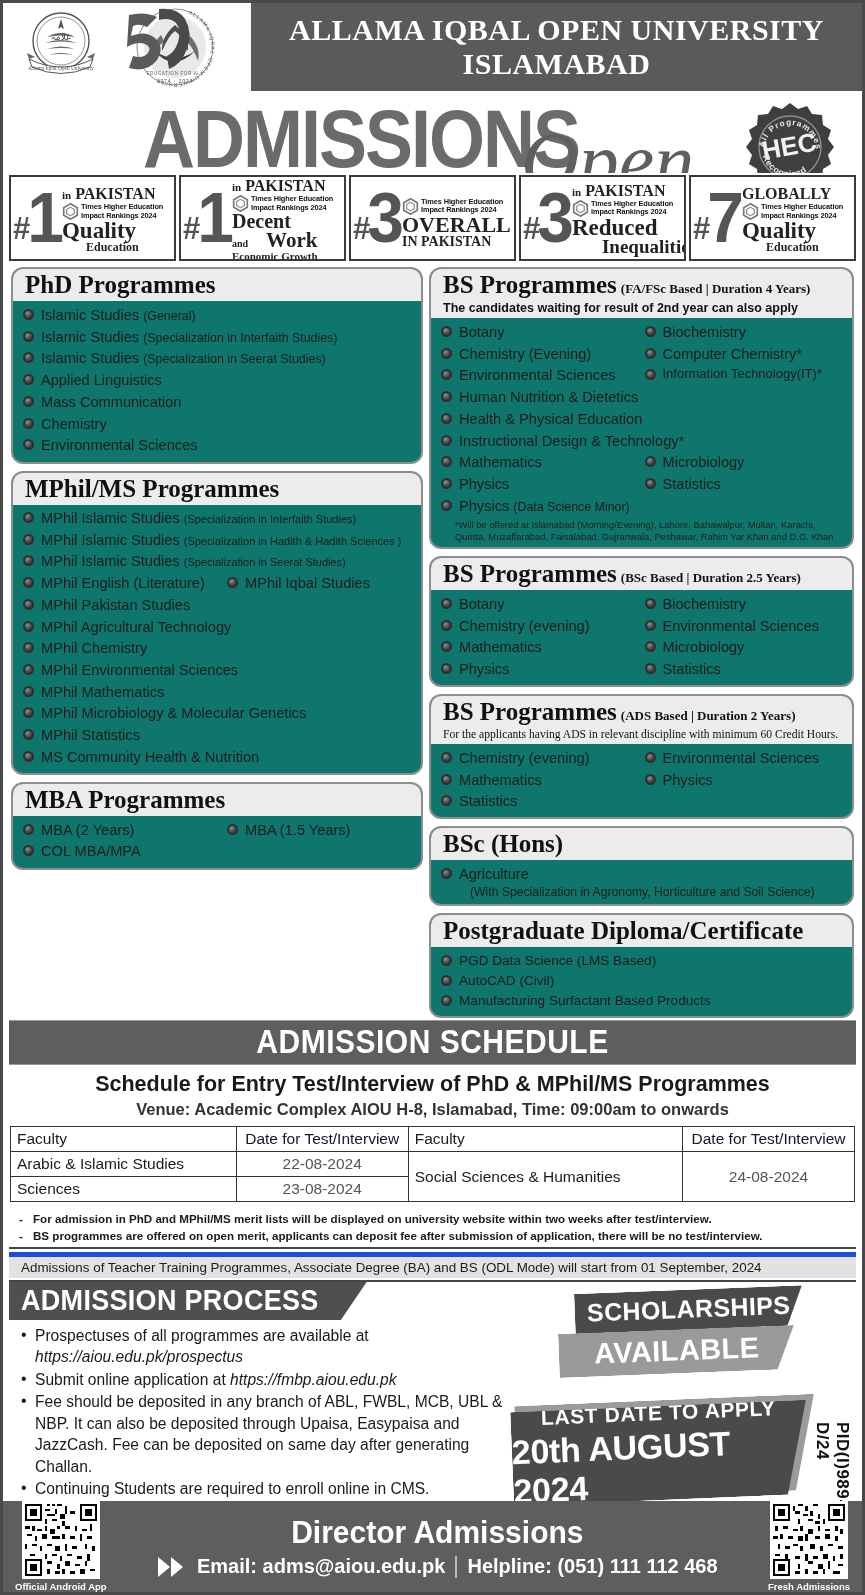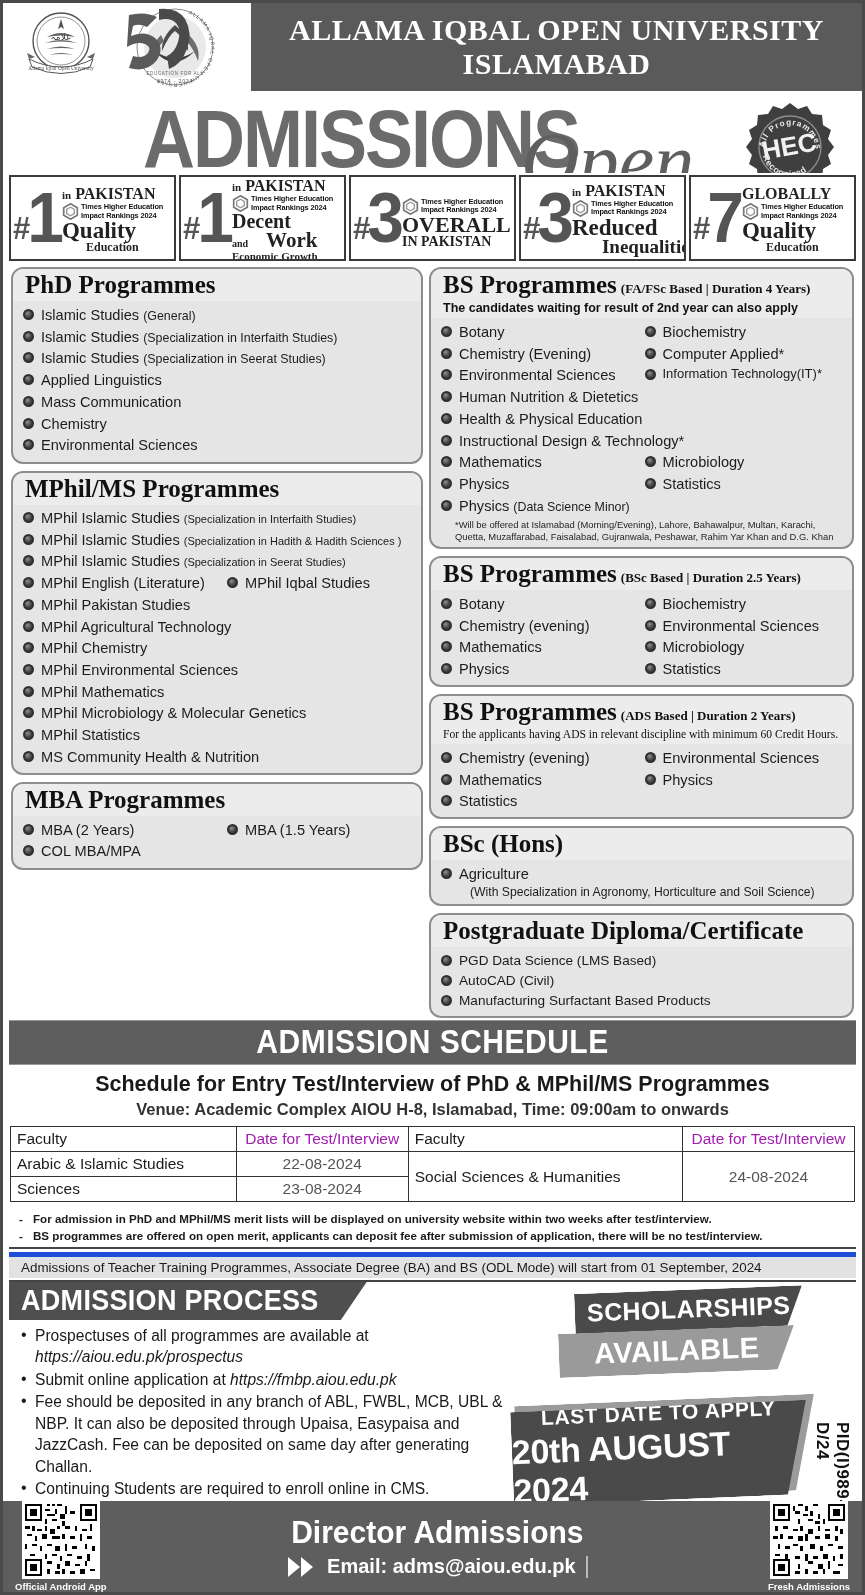--- a/index.html
+++ b/index.html
@@ -97,21 +97,21 @@
   .ov-1 { font-size:22px; font-family:"Liberation Serif",serif; font-weight:bold; line-height:0.95;}
   .ov-2 { font-size:14px; font-family:"Liberation Serif",serif; font-weight:bold; line-height:1;}
 
   
   .main { display:flex; gap:6px; padding: 2px 8px 2px 8px; flex:0 0 670px; }
   .col { display:flex; flex-direction:column; gap:7px; }
   .col-left { width: 412px; }
   .col-right { flex:1; }
 
   .card {
-    border:2px solid #8d8d8d; border-radius:12px; background:#e5e5e5;
+    border:2px solid #8d8d8d; border-radius:12px; background:#0f766e;
     overflow:hidden;
   }
   .card-head {
     background:#ececec; padding: 2px 10px 2px 12px;
     font-family:"Liberation Serif", serif; font-weight:bold; color:#111;
     display:flex; align-items:baseline; flex-wrap:wrap;
   }
   .card-head .h-main { font-size: 25px; letter-spacing:0px; }
   .card-head .h-sub { font-size: 13px; font-family:"Liberation Serif",serif; font-weight:bold; margin-left:4px; }
   .card-subnote {
@@ -157,21 +157,21 @@
 
   table.sched {
     width: calc(100% - 14px); margin: 7px 7px 0 7px;
     border-collapse: collapse; font-size: 15.5px;
   }
   table.sched td {
     border:1.5px solid #333; padding: 3px 6px; color:#1a1a1a;
   }
   table.sched td.hdr { font-size:15.5px; }
   table.sched td.date { text-align:center; color:#555; width: 172px; }
-  table.sched td.date.hdr { color:#a21caf; }
+  table.sched td.date.hdr { color:#0f172a; }
 
   .notes { padding: 4px 10px 2px 10px; border-bottom:2px solid #444; margin:4px 6px 0 6px;}
   .notes div { font-size: 11.6px; font-weight:bold; color:#1a1a1a; line-height:1.5; display:flex; gap:6px;}
   .dash { flex:0 0 8px; }
 
   .teacher-band {
     background:#e2e2e2; margin: 3px 6px 0 6px; padding: 3px 12px;
     font-size: 13.4px; color:#1a1a1a; border-top:5px solid #1d4ed8;
   }
 
@@ -596,21 +596,21 @@
             <li>
                 <span class="bullet"></span>
                 <span class="pname">Biochemistry</span>
               </li>
             <li>
                 <span class="bullet"></span>
                 <span class="pname">Chemistry (Evening)</span>
               </li>
             <li>
                 <span class="bullet"></span>
-                <span class="pname">Computer Applied*</span>
+                <span class="pname">Computer Chemistry*</span>
               </li>
             <li>
                 <span class="bullet"></span>
                 <span class="pname">Environmental Sciences</span>
               </li>
             <li>
                 <span class="bullet"></span>
                 <span class="pname" style="font-size:13px;">Information Technology(IT)*</span>
               </li>
             <li class="span2">
@@ -924,20 +924,21 @@
       <span class="fc1">Director Admissions</span>
       <span class="fc2">
         <span class="arrows">
           <svg width="30" height="24" viewBox="0 0 30 24">
               <polygon points="1,2 13,12 1,22" fill="#fff"></polygon>
               <polygon points="14,2 26,12 14,22" fill="#fff"></polygon>
             </svg>
         </span>
         <span>Email: adms@aiou.edu.pk</span>
         <span class="sep"></span>
+        <span>Helpline: (051) 111 112 468</span>
       </span>
     </div>
 
     <div class="qr-wrap">
       <div class="qr">
         <svg width="72" height="72" viewBox="0 0 29 29" shape-rendering="crispEdges">
           <rect width="29" height="29" fill="#fff"></rect>
           <g fill="#000">
             <rect x="0" y="0" width="7" height="7"></rect>
               <rect x="1" y="1" width="5" height="5" fill="#fff"></rect>

